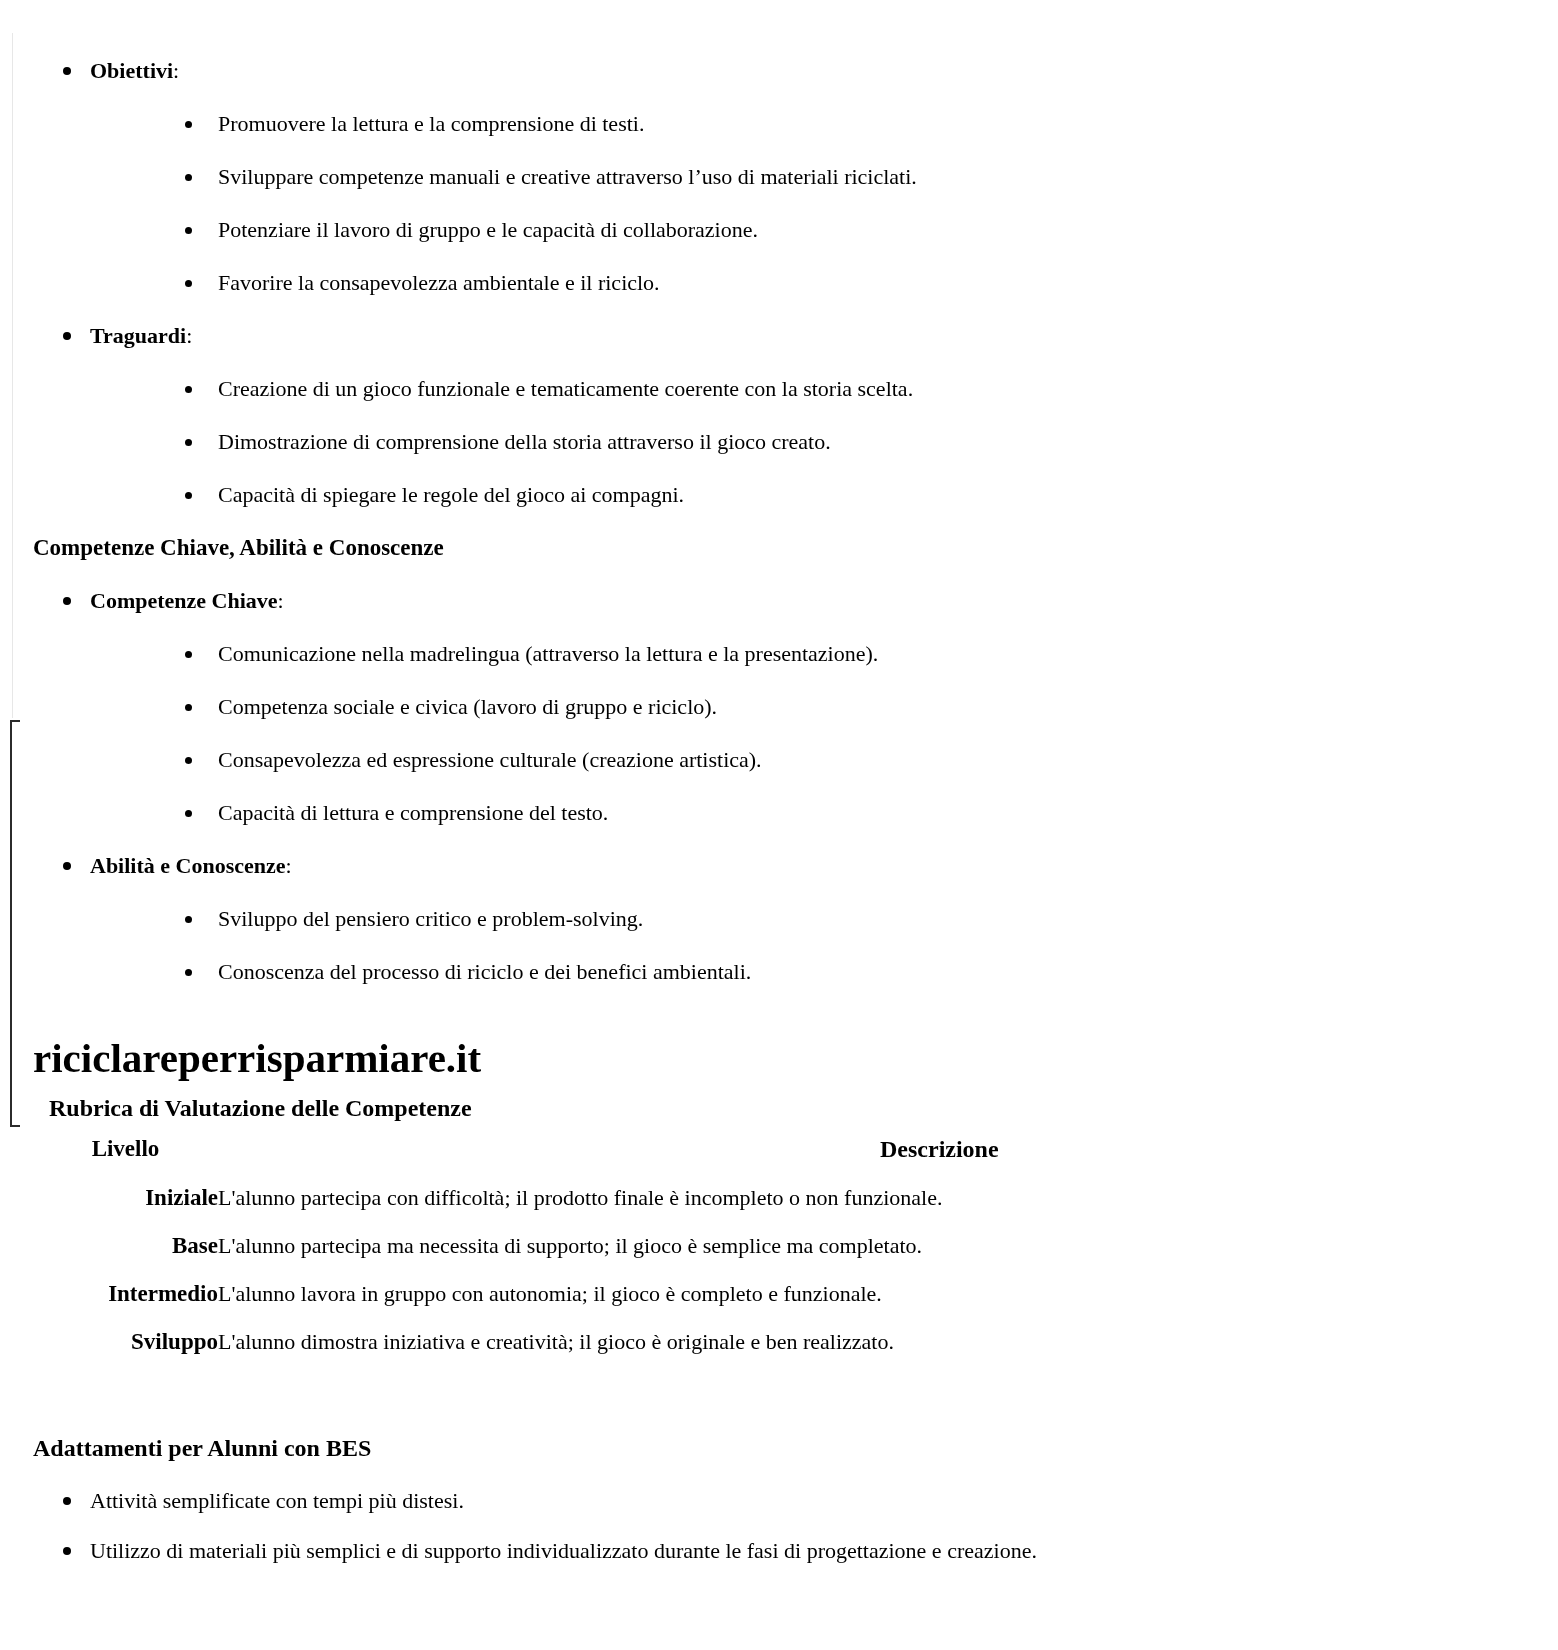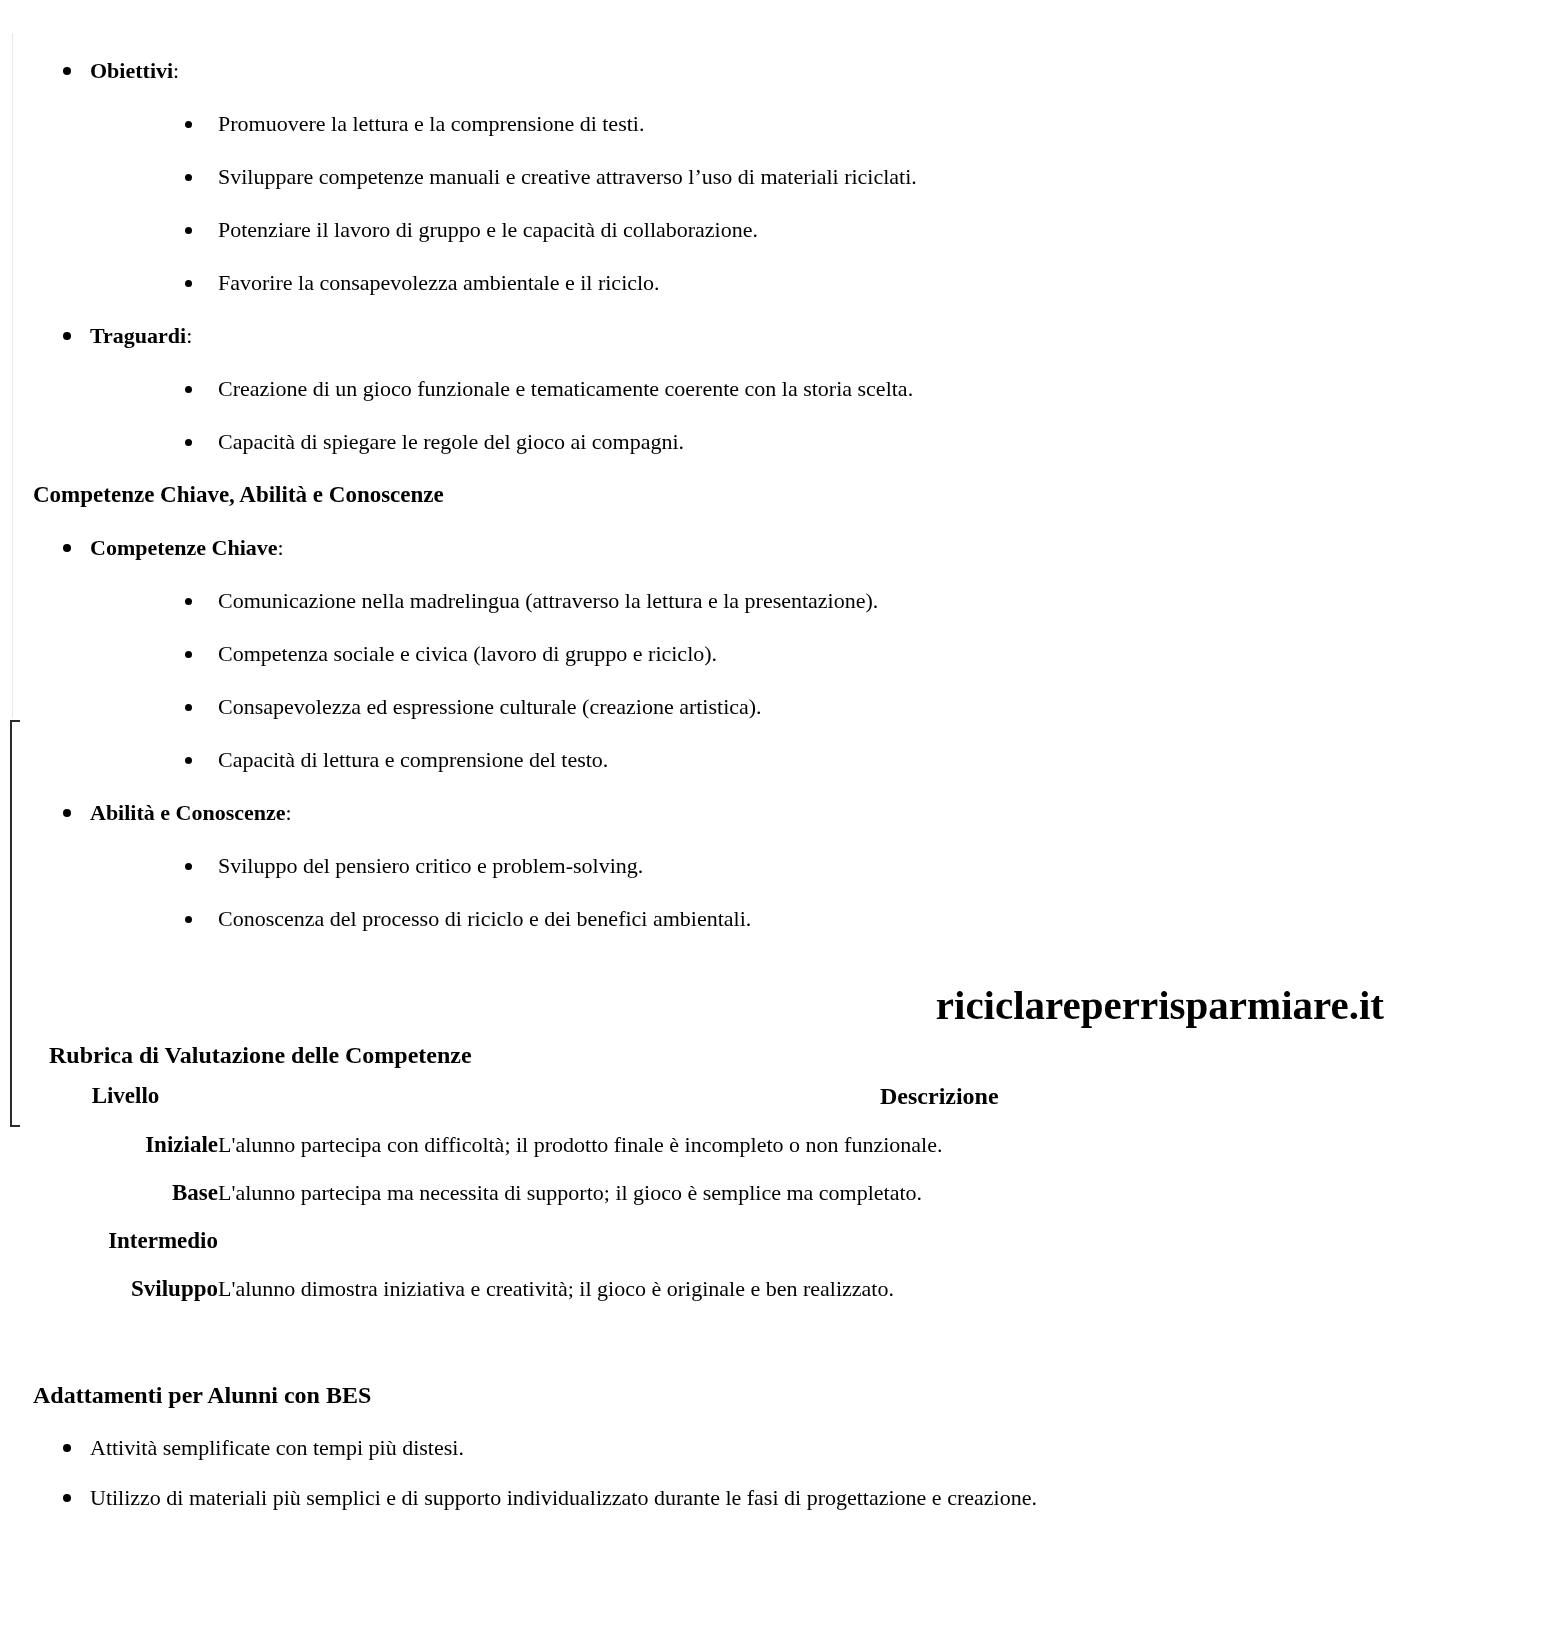--- a/index.html
+++ b/index.html
@@ -53,21 +53,20 @@
   }
   .li1 > .bullet { left: 30px; top: 10px; width: 8px; height: 8px; }
   .li2 > .bullet { left: 152px; top: 11px; width: 7px; height: 7px; }
   .b { font-weight: bold; }
   .h-section { font-weight: bold; font-size: 23px; }
   .site-title {
     font-weight: bold;
     font-size: 41px;
     line-height: 50px;
     margin: 47px 0 0 0;
-    text-align: right;
   }
   .rubric-heading {
     font-weight: bold;
     font-size: 24px;
     line-height: 30px;
     margin: 10px 0 0 16px;
   }
   
   .trow { display: flex; margin: 0 0 20px 0; }
   .thead { margin-top: 12px; }
@@ -118,20 +117,24 @@
     <div class="line li1">
       <span class="bullet"></span>
       <span class="b">Traguardi</span><span>:</span>
     </div>
     <div class="line li2">
       <span class="bullet"></span>
       <span>Creazione di un gioco funzionale e tematicamente coerente con la storia scelta.</span>
     </div>
     <div class="line li2">
       <span class="bullet"></span>
+      <span>Dimostrazione di comprensione della storia attraverso il gioco creato.</span>
+    </div>
+    <div class="line li2">
+      <span class="bullet"></span>
       <span>Capacità di spiegare le regole del gioco ai compagni.</span>
     </div>
   </div>
 
   <div>
     <div class="line h-section">Competenze Chiave, Abilità e Conoscenze</div>
 
     <div class="line li1">
       <span class="bullet"></span>
       <span class="b">Competenze Chiave</span><span>:</span>
@@ -182,20 +185,21 @@
     <div class="trow">
       <div class="tcol1">Iniziale</div>
       <div class="tcol2">L'alunno partecipa con difficoltà; il prodotto finale è incompleto o non funzionale.</div>
     </div>
     <div class="trow">
       <div class="tcol1">Base</div>
       <div class="tcol2">L'alunno partecipa ma necessita di supporto; il gioco è semplice ma completato.</div>
     </div>
     <div class="trow">
       <div class="tcol1">Intermedio</div>
+      <div class="tcol2">L'alunno lavora in gruppo con autonomia; il gioco è completo e funzionale.</div>
     </div>
     <div class="trow">
       <div class="tcol1">Sviluppo</div>
       <div class="tcol2">L'alunno dimostra iniziativa e creatività; il gioco è originale e ben realizzato.</div>
     </div>
   </div>
 
   <div>
     <div class="bes-heading">Adattamenti per Alunni con BES</div>
     <div class="line li1 bes-item">

